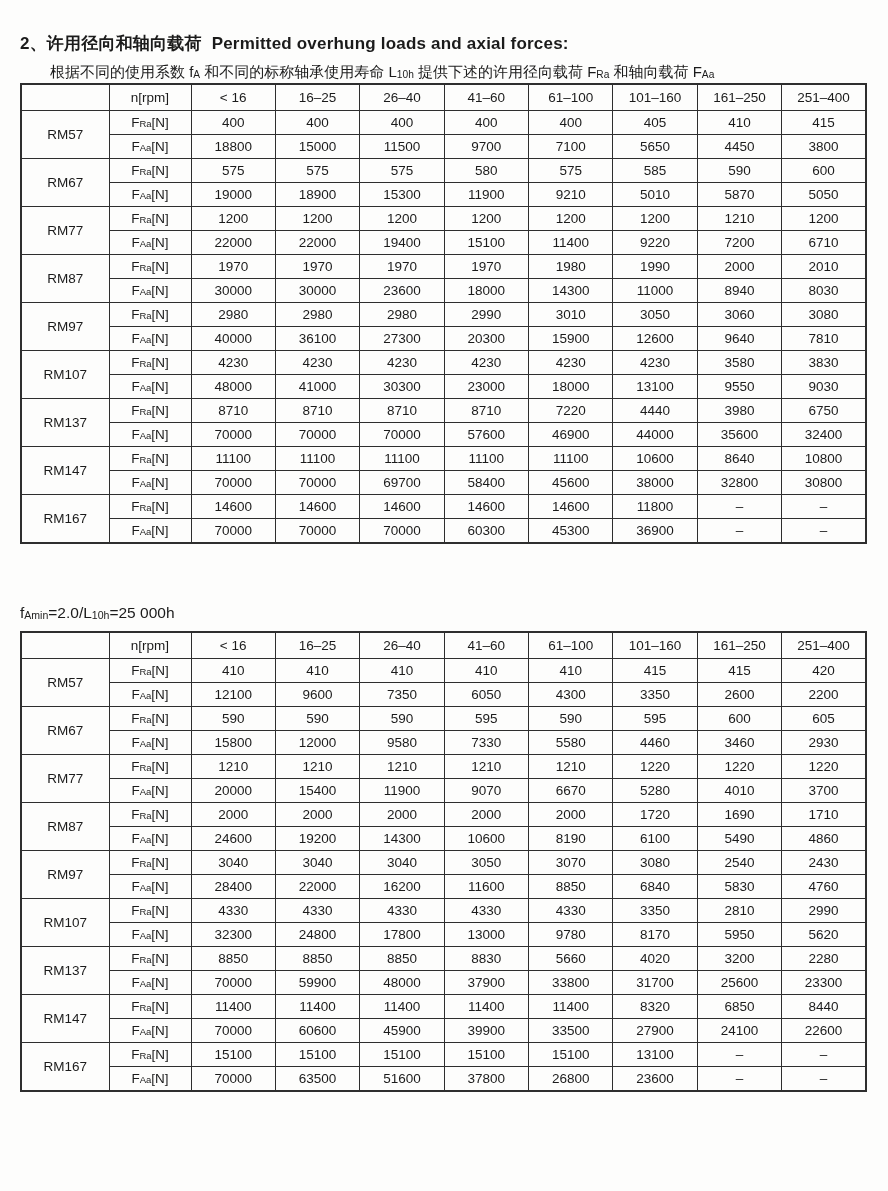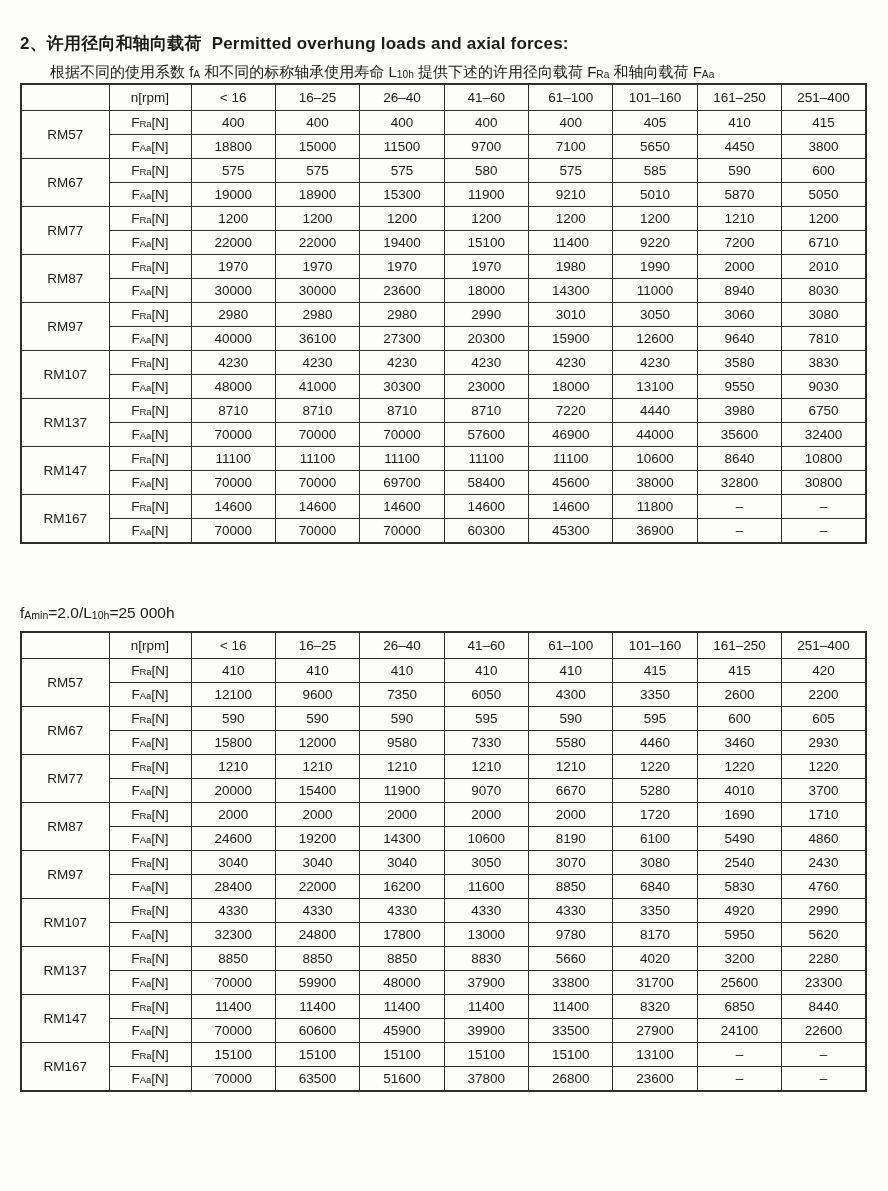--- a/index.html
+++ b/index.html
@@ -460,21 +460,21 @@
           </tr>
           <tr>
             <td rowspan="2">RM107</td>
             <td>F<sub>Ra</sub>[N]</td>
             <td>4330</td>
             <td>4330</td>
             <td>4330</td>
             <td>4330</td>
             <td>4330</td>
             <td>3350</td>
-            <td>4920</td>
+            <td>2810</td>
             <td>2990</td>
           </tr>
           <tr>
             <td>F<sub>Aa</sub>[N]</td>
             <td>32300</td>
             <td>24800</td>
             <td>17800</td>
             <td>13000</td>
             <td>9780</td>
             <td>8170</td>

